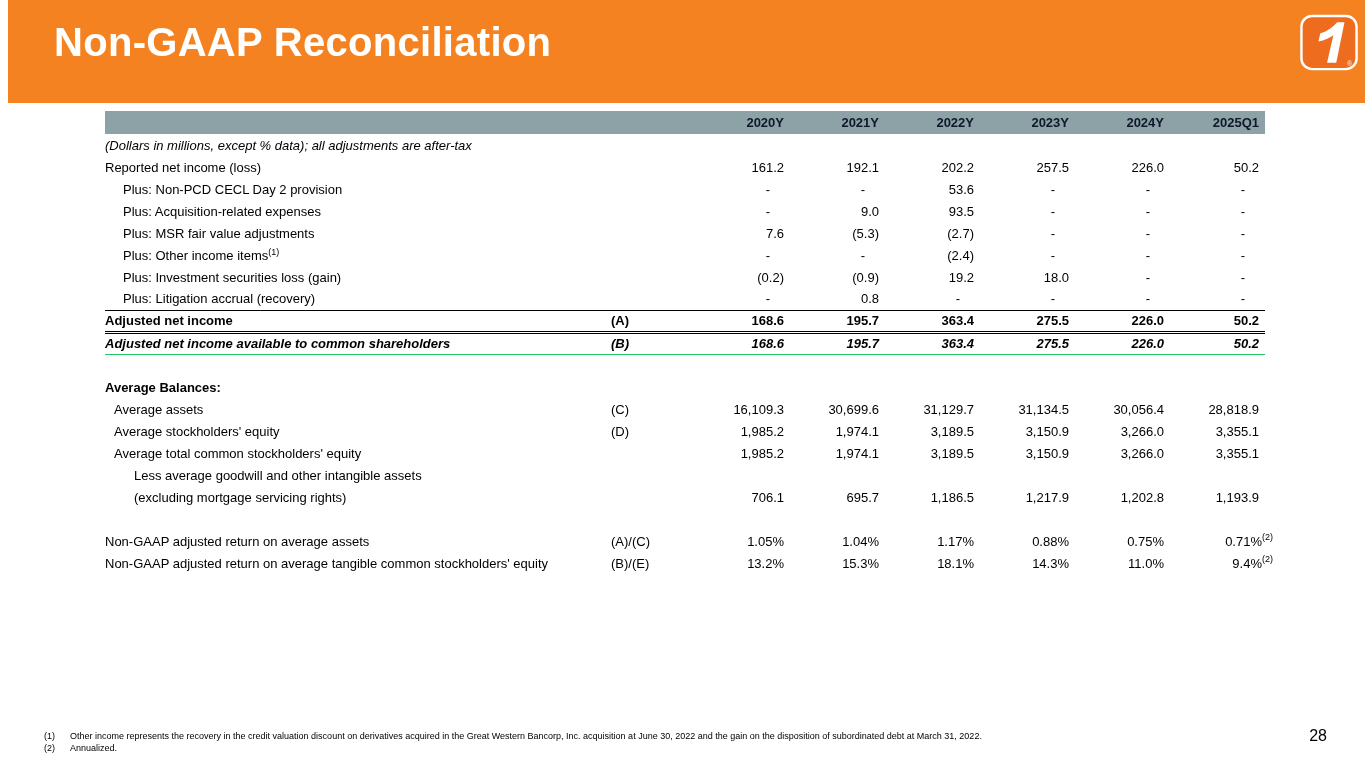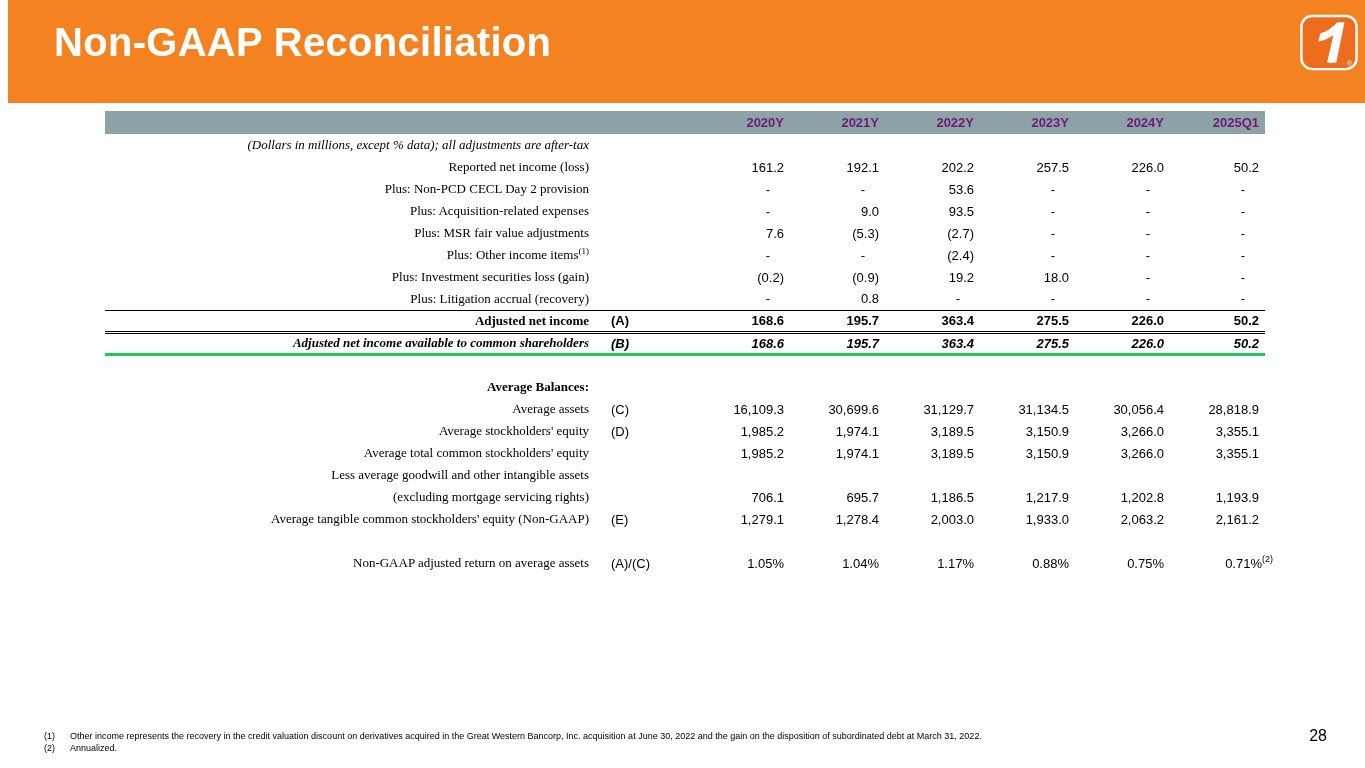--- a/index.html
+++ b/index.html
@@ -27,35 +27,35 @@
   .logo .logo-box { fill: var(--logo, #ED6C1E); stroke: #ffffff; stroke-width: 2.5; }
 
   
   .table-wrap { position: absolute; left: 105px; top: 111px; }
   table.fin { border-collapse: collapse; table-layout: fixed; width: 1160px; font-size: 13px; }
   .fin th, .fin td {
     padding: 0 6px 0 0; height: 22px;
     white-space: nowrap; vertical-align: middle; overflow: visible;
   }
   .fin thead th {
-    background: var(--head-bg, #8CA2A6); color: #701a75;
+    background: var(--head-bg, #8CA2A6); color: #0f172a;
     font-weight: bold; text-align: right; height: 23px; font-size: 13px;
   }
-  .fin td.label { padding-left: 0; text-align: right; font-family: Liberation Serif, serif; }
+  .fin td.label { padding-left: 0; text-align: left; }
   .fin td.ref   { padding-left: 16px; text-align: left; }
   .fin td.val   { text-align: right; }
   .fin td.val.dash { padding-right: 20px; }
   .fin td.ind1 { padding-left: 9px; }
   .fin td.ind2 { padding-left: 18px; }
   .fin td.ind3 { padding-left: 29px; }
   .fin tr.subtitle td { font-style: italic; }
   .fin tr.total td { font-weight: bold; border-top: 1px solid #000; }
   .fin tr.grand td {
     font-weight: bold; font-style: italic;
-    border-top: 3px double #000; border-bottom: 3px solid #22c55e;
+    border-top: 3px double #000; border-bottom: 1px solid #22c55e;
   }
   .fin tr.section td { font-weight: bold; }
   .fin tr.spacer td { height: 22px; }
   sup { font-size: 9px; line-height: 0; }
   sup.hang { margin-right: -14px; }
 
   
   .footnotes { position: absolute; left: 44px; top: 730px; width: 1240px; font-size: 9px; color: #000; }
   .fn { display: flex; line-height: 12px; }
   .fn-num { flex: 0 0 26px; width: 26px; }
@@ -253,42 +253,42 @@
         <tr>
           <td class="label ind3">(excluding mortgage servicing rights)</td>
           <td class="ref"></td>
           <td class="val">706.1</td>
           <td class="val">695.7</td>
           <td class="val">1,186.5</td>
           <td class="val">1,217.9</td>
           <td class="val">1,202.8</td>
           <td class="val">1,193.9</td>
         </tr>
-        <tr>
-          <td class="label ind1">Average tangible common stockholders' equity (Non-GAAP)</td>
-          <td class="ref">(E)</td>
-          <td class="val">1,279.1</td>
-          <td class="val">1,278.4</td>
-          <td class="val">2,003.0</td>
-          <td class="val">1,933.0</td>
-          <td class="val">2,063.2</td>
-          <td class="val">2,161.2</td>
-        </tr>
         <tr class="spacer">
           <td colspan="8">&nbsp;</td>
         </tr>
         <tr>
           <td class="label">Non-GAAP adjusted return on average assets</td>
           <td class="ref">(A)/(C)</td>
           <td class="val">1.05%</td>
           <td class="val">1.04%</td>
           <td class="val">1.17%</td>
           <td class="val">0.88%</td>
           <td class="val">0.75%</td>
           <td class="val">0.71%<sup class="hang">(2)</sup></td>
+        </tr>
+        <tr>
+          <td class="label">Non-GAAP adjusted return on average tangible common stockholders' equity</td>
+          <td class="ref">(B)/(E)</td>
+          <td class="val">13.2%</td>
+          <td class="val">15.3%</td>
+          <td class="val">18.1%</td>
+          <td class="val">14.3%</td>
+          <td class="val">11.0%</td>
+          <td class="val">9.4%<sup class="hang">(2)</sup></td>
         </tr>
       </tbody>
   </table>
 </div>
 
 <div class="footnotes">
   <div class="fn">
     <span class="fn-num">(1)</span>
     <span class="fn-text">Other income represents the recovery in the credit valuation discount on derivatives acquired in the Great Western Bancorp, Inc. acquisition at June 30, 2022 and the gain on the disposition of subordinated debt at March 31, 2022.</span>
   </div>

